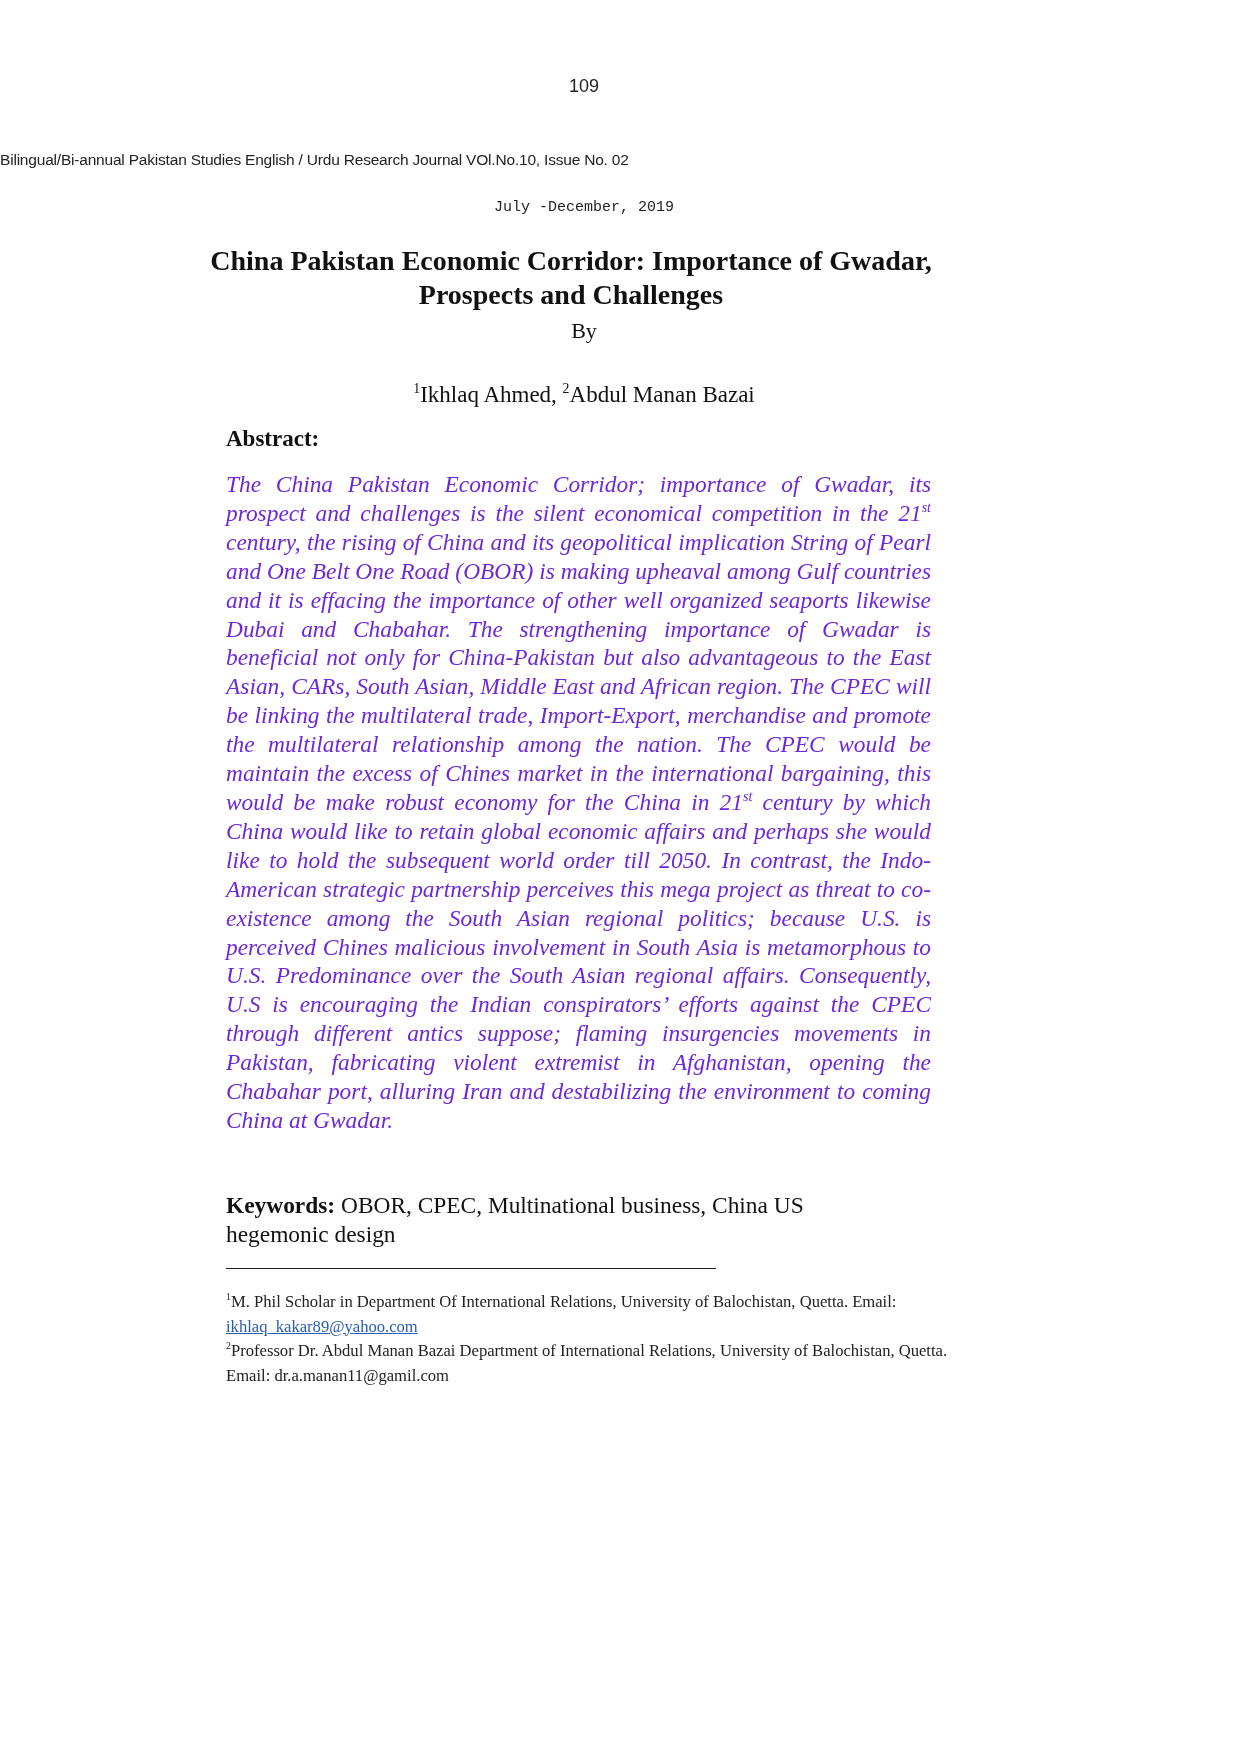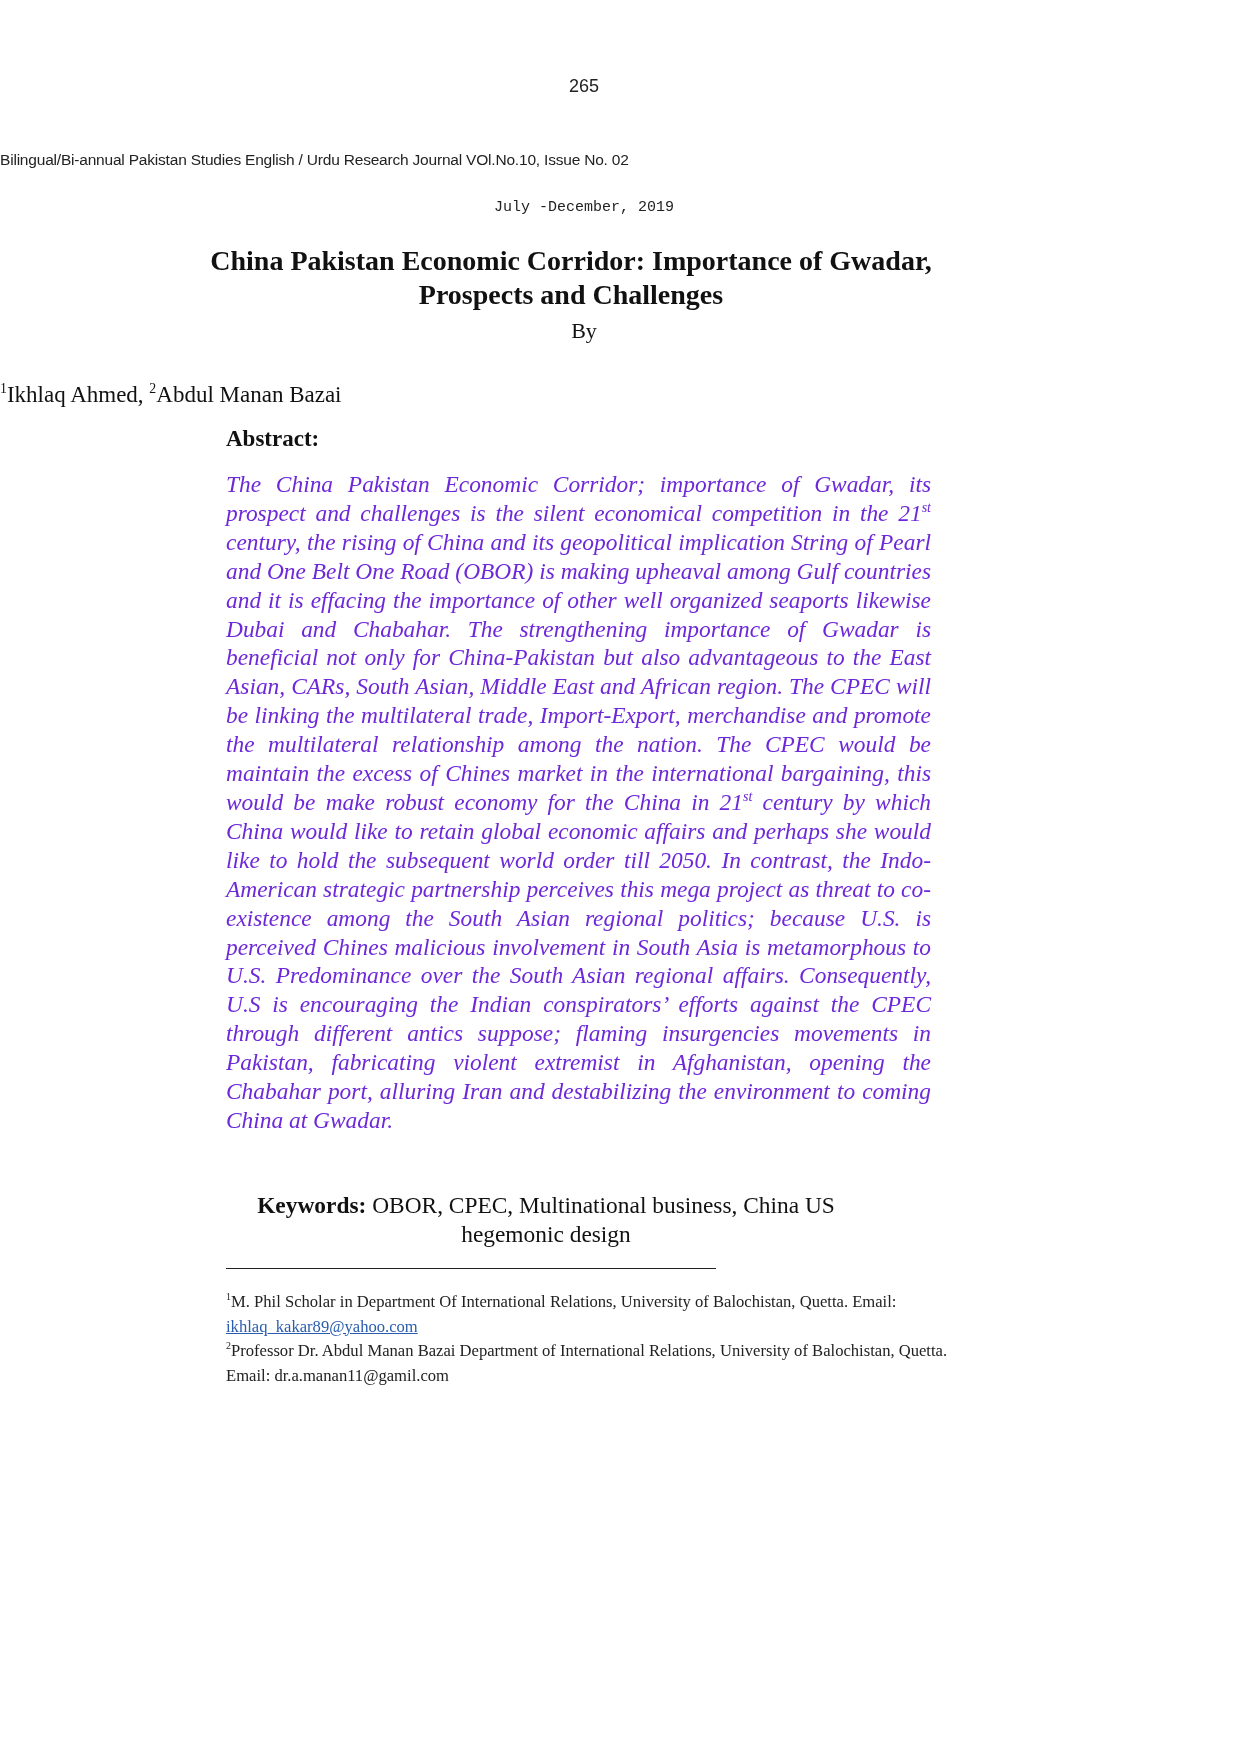--- a/index.html
+++ b/index.html
@@ -65,20 +65,21 @@
       text-align: center;
       font-family: "Liberation Serif", serif;
       font-size: 22px;
       color: #111;
     }
     .authors {
       position: absolute;
       top: 382px;
       left: 0;
       width: 1168px;
+      text-align: center;
       font-family: "Liberation Serif", serif;
       font-size: 23px;
       color: #111;
     }
     .authors sup, .footnote sup, .abstract-body sup {
       font-size: 60%;
       line-height: 0;
       vertical-align: super;
     }
     .abstract-heading {
@@ -105,21 +106,20 @@
     }
     .keywords {
       position: absolute;
       top: 1191px;
       left: 226px;
       width: 640px;
       font-family: "Liberation Serif", serif;
       font-size: 23.4px;
       line-height: 28.5px;
       color: #111;
-      text-align: center;
     }
     .keywords .kw-label {
       font-weight: bold;
     }
     .footnote-rule {
       position: absolute;
       top: 1268px;
       left: 226px;
       width: 490px;
       height: 0;
@@ -136,21 +136,21 @@
       color: #222;
     }
     .footnote a {
       color: #2a5db0;
       text-decoration: underline;
     }
   </style>
 </head>
 <body>
 
-<div class="page-number">265</div>
+<div class="page-number">109</div>
 
 <div class="journal-line">Bilingual/Bi-annual Pakistan Studies English / Urdu Research Journal VOl.No.10, Issue No. 02</div>
 <div class="journal-date">July -December, 2019</div>
 
 <div class="title">China Pakistan Economic Corridor: Importance of Gwadar, Prospects and Challenges</div>
 <div class="by">By</div>
 
 <div class="authors">
   <span><sup>1</sup><span>Ikhlaq Ahmed,</span></span>
   <span><sup>2</sup><span>Abdul Manan Bazai</span></span>

